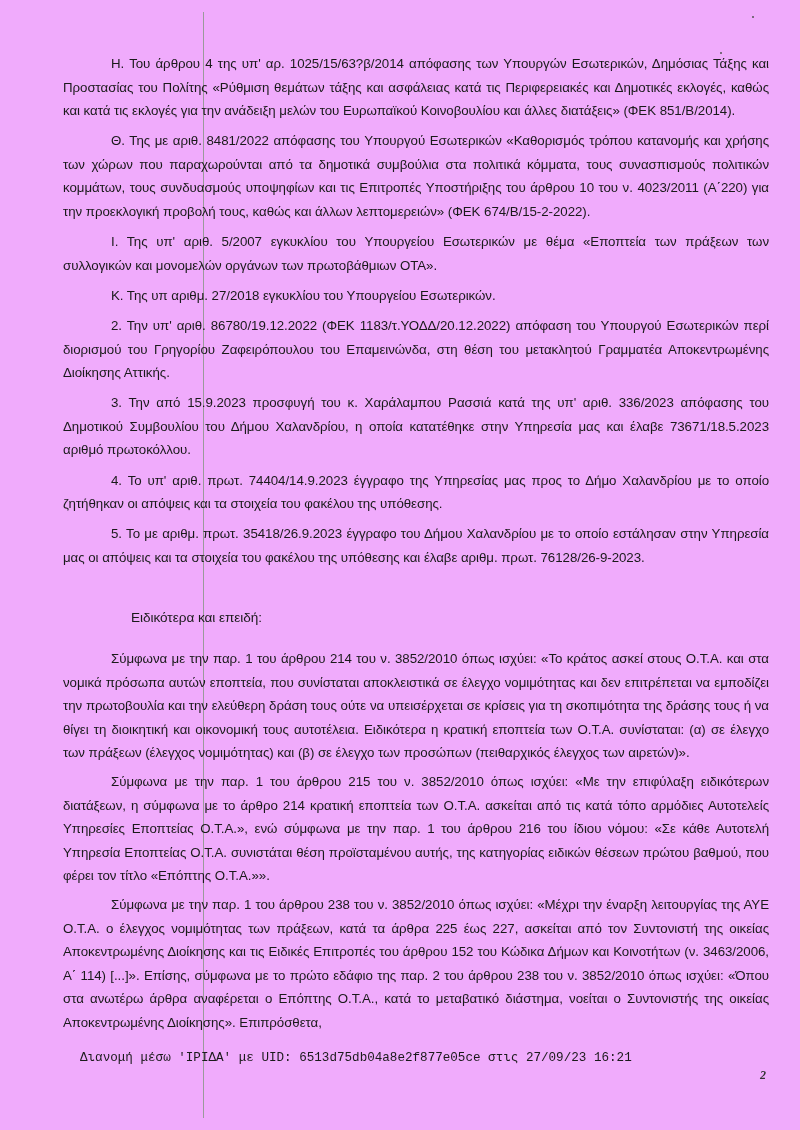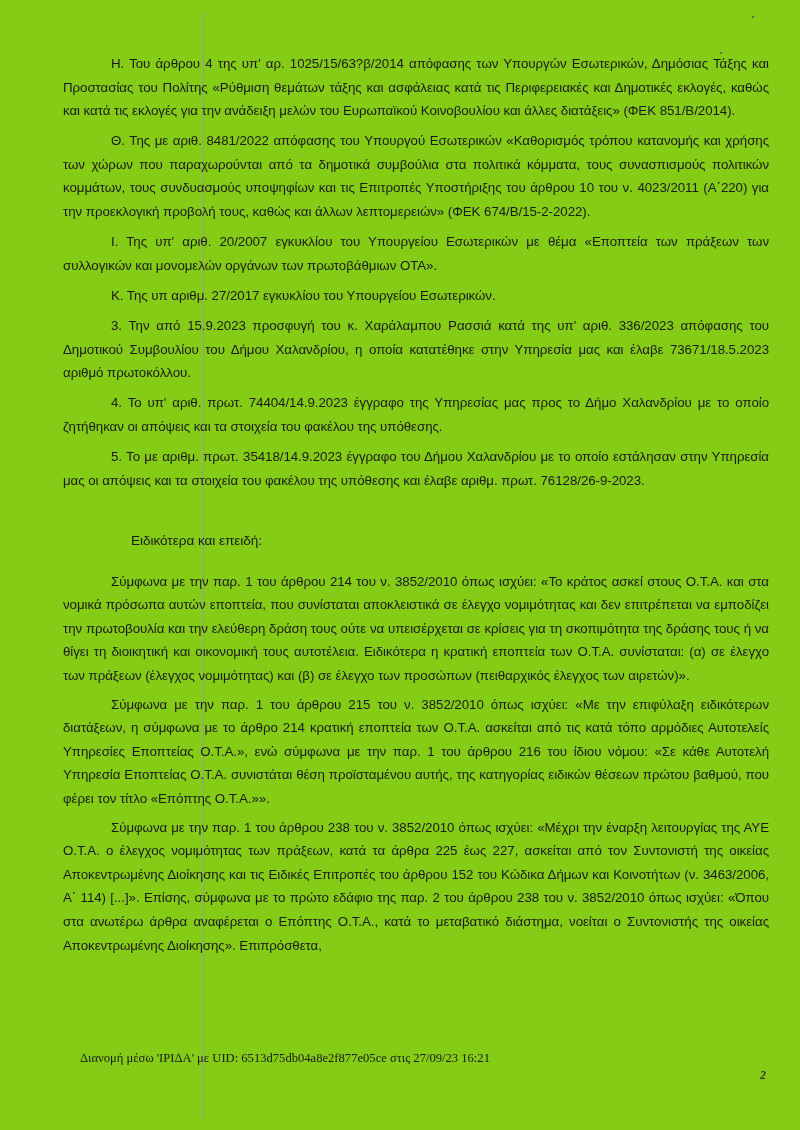--- a/index.html
+++ b/index.html
@@ -1,63 +1,64 @@
 <!DOCTYPE html>
 <html><head>
   <meta charset="utf-8">
   <style>
     html, body { margin: 0; padding: 0; background: #ffffff; }
     body { width: 800px; height: 1130px; position: relative; overflow: hidden; }
     .page {
       position: absolute; left: 0; top: 0; width: 800px; height: 1130px;
-      background: #84cc16; color: #1a1a1a;
+      background: #f0abfc; color: #1a1a1a;
       font-family: "Liberation Sans", sans-serif;
     }
     .scan-line {
       position: absolute; left: 203px; top: 12px; width: 1px; height: 1106px;
       background: #9a9a9a;
     }
     .body-text {
       position: absolute; left: 63px; top: 52px; width: 706px;
       font-size: 13.3px; line-height: 23.6px; text-align: justify;
       letter-spacing: -0.05px;
     }
     .body-text p { margin: 0 0 6.5px 0; text-indent: 48px; }
     .heading {
       font-weight: normal; margin: 37px 0 17px 0 !important; text-indent: 68px !important;
       font-size: 13.6px;
     }
     .p-sec { margin-bottom: 5px !important; }
     .footer {
       position: absolute; left: 80px; top: 1051px;
-      font-family: Liberation Serif, serif; font-size: 12.6px; color: #1a1a1a;
+      font-family: Liberation Mono, monospace; font-size: 12.6px; color: #1a1a1a;
     }
     .page-number {
       position: absolute; left: 760px; top: 1068px;
       font-family: "Liberation Serif", serif; font-size: 12px; font-style: italic; font-weight: bold;
       color: #333;
     }
     .speck { position: absolute; width: 2px; height: 2px; background: #555; border-radius: 1px; }
   </style>
 </head>
 <body>
 
 <div class="page">
   <div class="scan-line"></div>
   <div class="speck" style="left:752px; top:16px;"></div>
   <div class="speck" style="left:720px; top:52px;"></div>
 
   <div class="body-text">
     <p>Η. Του άρθρου 4 της υπ' αρ. 1025/15/63?β/2014 απόφασης των Υπουργών Εσωτερικών, Δημόσιας Τάξης και Προστασίας του Πολίτης «Ρύθμιση θεμάτων τάξης και ασφάλειας κατά τις Περιφερειακές και Δημοτικές εκλογές, καθώς και κατά τις εκλογές για την ανάδειξη μελών του Ευρωπαϊκού Κοινοβουλίου και άλλες διατάξεις» (ΦΕΚ 851/Β/2014).</p>
     <p>Θ. Της με αριθ. 8481/2022 απόφασης του Υπουργού Εσωτερικών «Καθορισμός τρόπου κατανομής και χρήσης των χώρων που παραχωρούνται από τα δημοτικά συμβούλια στα πολιτικά κόμματα, τους συνασπισμούς πολιτικών κομμάτων, τους συνδυασμούς υποψηφίων και τις Επιτροπές Υποστήριξης του άρθρου 10 του ν. 4023/2011 (Α΄220) για την προεκλογική προβολή τους, καθώς και άλλων λεπτομερειών» (ΦΕΚ 674/Β/15-2-2022).</p>
-    <p>Ι. Της υπ' αριθ. 20/2007 εγκυκλίου του Υπουργείου Εσωτερικών με θέμα «Εποπτεία των πράξεων των συλλογικών και μονομελών οργάνων των πρωτοβάθμιων ΟΤΑ».</p>
-    <p>Κ. Της υπ αριθμ. 27/2017 εγκυκλίου του Υπουργείου Εσωτερικών.</p>
+    <p>Ι. Της υπ' αριθ. 5/2007 εγκυκλίου του Υπουργείου Εσωτερικών με θέμα «Εποπτεία των πράξεων των συλλογικών και μονομελών οργάνων των πρωτοβάθμιων ΟΤΑ».</p>
+    <p>Κ. Της υπ αριθμ. 27/2018 εγκυκλίου του Υπουργείου Εσωτερικών.</p>
+    <p>2. Την υπ' αριθ. 86780/19.12.2022 (ΦΕΚ 1183/τ.ΥΟΔΔ/20.12.2022) απόφαση του Υπουργού Εσωτερικών περί διορισμού του Γρηγορίου Ζαφειρόπουλου του Επαμεινώνδα, στη θέση του μετακλητού Γραμματέα Αποκεντρωμένης Διοίκησης Αττικής.</p>
     <p>3. Την από 15.9.2023 προσφυγή του κ. Χαράλαμπου Ρασσιά κατά της υπ' αριθ. 336/2023 απόφασης του Δημοτικού Συμβουλίου του Δήμου Χαλανδρίου, η οποία κατατέθηκε στην Υπηρεσία μας και έλαβε 73671/18.5.2023 αριθμό πρωτοκόλλου.</p>
     <p>4. Το υπ' αριθ. πρωτ. 74404/14.9.2023 έγγραφο της Υπηρεσίας μας προς το Δήμο Χαλανδρίου με το οποίο ζητήθηκαν οι απόψεις και τα στοιχεία του φακέλου της υπόθεσης.</p>
-    <p>5. Το με αριθμ. πρωτ. 35418/14.9.2023 έγγραφο του Δήμου Χαλανδρίου με το οποίο εστάλησαν στην Υπηρεσία μας οι απόψεις και τα στοιχεία του φακέλου της υπόθεσης και έλαβε αριθμ. πρωτ. 76128/26-9-2023.</p>
+    <p>5. Το με αριθμ. πρωτ. 35418/26.9.2023 έγγραφο του Δήμου Χαλανδρίου με το οποίο εστάλησαν στην Υπηρεσία μας οι απόψεις και τα στοιχεία του φακέλου της υπόθεσης και έλαβε αριθμ. πρωτ. 76128/26-9-2023.</p>
 
     <p class="heading">Ειδικότερα και επειδή:</p>
 
     <p class="p-sec">Σύμφωνα με την παρ. 1 του άρθρου 214 του ν. 3852/2010 όπως ισχύει: «Το κράτος ασκεί στους Ο.Τ.Α. και στα νομικά πρόσωπα αυτών εποπτεία, που συνίσταται αποκλειστικά σε έλεγχο νομιμότητας και δεν επιτρέπεται να εμποδίζει την πρωτοβουλία και την ελεύθερη δράση τους ούτε να υπεισέρχεται σε κρίσεις για τη σκοπιμότητα της δράσης τους ή να θίγει τη διοικητική και οικονομική τους αυτοτέλεια. Ειδικότερα η κρατική εποπτεία των Ο.Τ.Α. συνίσταται: (α) σε έλεγχο των πράξεων (έλεγχος νομιμότητας) και (β) σε έλεγχο των προσώπων (πειθαρχικός έλεγχος των αιρετών)».</p>
     <p class="p-sec">Σύμφωνα με την παρ. 1 του άρθρου 215 του ν. 3852/2010 όπως ισχύει: «Με την επιφύλαξη ειδικότερων διατάξεων, η σύμφωνα με το άρθρο 214 κρατική εποπτεία των Ο.Τ.Α. ασκείται από τις κατά τόπο αρμόδιες Αυτοτελείς Υπηρεσίες Εποπτείας Ο.Τ.Α.», ενώ σύμφωνα με την παρ. 1 του άρθρου 216 του ίδιου νόμου: «Σε κάθε Αυτοτελή Υπηρεσία Εποπτείας Ο.Τ.Α. συνιστάται θέση προϊσταμένου αυτής, της κατηγορίας ειδικών θέσεων πρώτου βαθμού, που φέρει τον τίτλο «Επόπτης Ο.Τ.Α.»».</p>
     <p class="p-sec">Σύμφωνα με την παρ. 1 του άρθρου 238 του ν. 3852/2010 όπως ισχύει: «Μέχρι την έναρξη λειτουργίας της ΑΥΕ Ο.Τ.Α. ο έλεγχος νομιμότητας των πράξεων, κατά τα άρθρα 225 έως 227, ασκείται από τον Συντονιστή της οικείας Αποκεντρωμένης Διοίκησης και τις Ειδικές Επιτροπές του άρθρου 152 του Κώδικα Δήμων και Κοινοτήτων (ν. 3463/2006, Α΄ 114) [...]». Επίσης, σύμφωνα με το πρώτο εδάφιο της παρ. 2 του άρθρου 238 του ν. 3852/2010 όπως ισχύει: «Όπου στα ανωτέρω άρθρα αναφέρεται ο Επόπτης Ο.Τ.Α., κατά το μεταβατικό διάστημα, νοείται ο Συντονιστής της οικείας Αποκεντρωμένης Διοίκησης». Επιπρόσθετα,</p>
   </div>
 
   <div class="footer">Διανομή μέσω 'ΙΡΙΔΑ' με UID: 6513d75db04a8e2f877e05ce στις 27/09/23 16:21</div>
   <div class="page-number">2</div>

